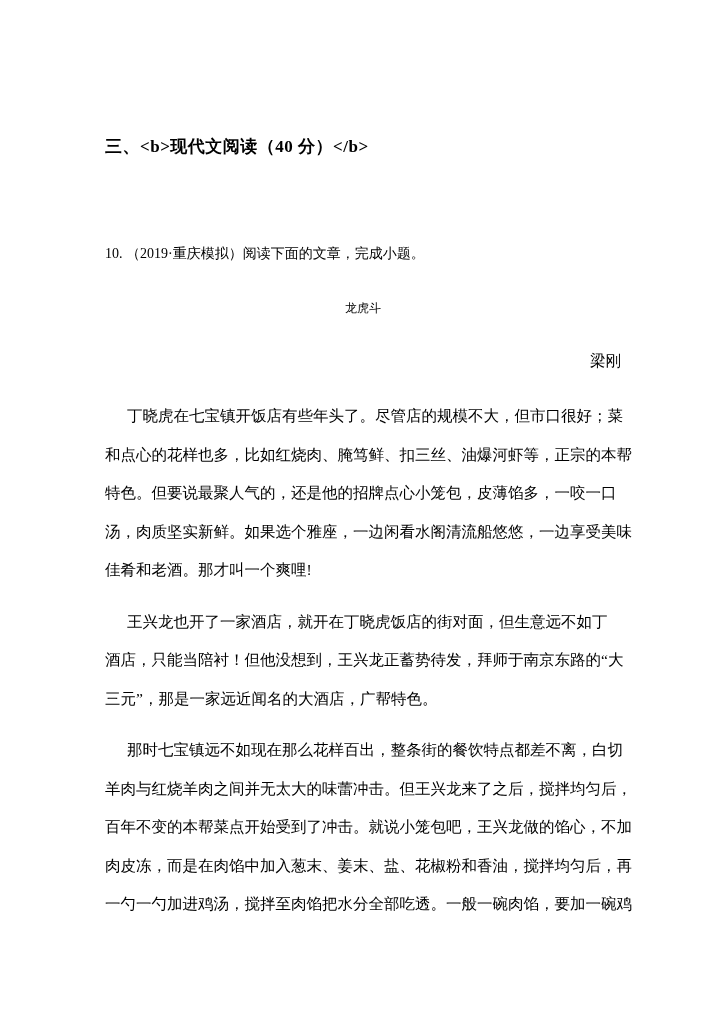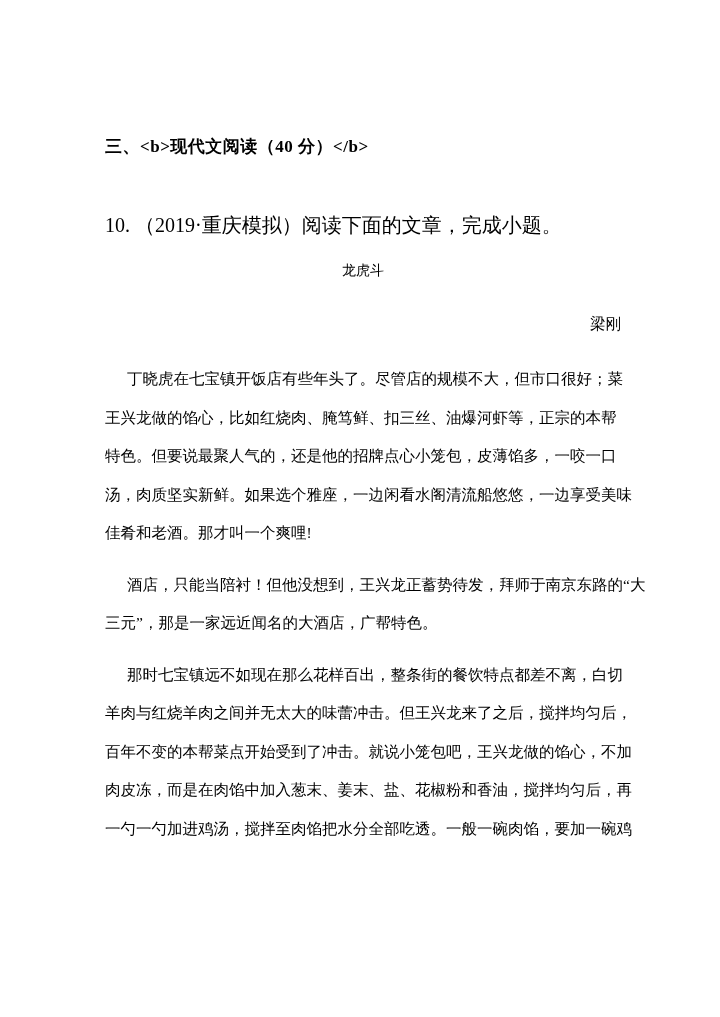--- a/index.html
+++ b/index.html
@@ -22,28 +22,28 @@
     padding: 134px 106px 0 98px;
   }
   .section-heading {
     font-size: 17px;
     font-weight: bold;
     line-height: 26px;
     white-space: pre;
     letter-spacing: 0.5px;
   }
   .question-intro {
-    margin-top: 52px;
-    font-size: 20px;
+    margin-top: 81px;
+    font-size: 14px;
     line-height: 26px;
     white-space: pre;
   }
   .story-title {
-    margin-top: 20px;
-    font-size: 14px;
+    margin-top: 28px;
+    font-size: 12px;
     line-height: 26px;
     text-align: center;
   }
   .story-author {
     margin-top: 27px;
     font-size: 15.5px;
     line-height: 26px;
     text-align: right;
   }
   .para {
@@ -73,27 +73,28 @@
     <div class="section-heading">三、&lt;b&gt;现代文阅读（40 分）&lt;/b&gt;</div>
 
     <div class="question-intro">10. （2019·重庆模拟）阅读下面的文章，完成小题。</div>
 
     <div class="story-title">龙虎斗</div>
 
     <div class="story-author">梁刚</div>
 
     <div class="para first">
       <div class="line">丁晓虎在七宝镇开饭店有些年头了。尽管店的规模不大，但市口很好；菜</div>
-      <div class="line">王兴龙做的馅心，比如红烧肉、腌笃鲜、扣三丝、油爆河虾等，正宗的本帮</div>
+      <div class="line">和点心的花样也多，比如红烧肉、腌笃鲜、扣三丝、油爆河虾等，正宗的本帮</div>
       <div class="line">特色。但要说最聚人气的，还是他的招牌点心小笼包，皮薄馅多，一咬一口</div>
       <div class="line">汤，肉质坚实新鲜。如果选个雅座，一边闲看水阁清流船悠悠，一边享受美味</div>
       <div class="line">佳肴和老酒。那才叫一个爽哩!</div>
     </div>
 
     <div class="para">
+      <div class="line">王兴龙也开了一家酒店，就开在丁晓虎饭店的街对面，但生意远不如丁</div>
       <div class="line">酒店，只能当陪衬！但他没想到，王兴龙正蓄势待发，拜师于南京东路的“大</div>
       <div class="line">三元”，那是一家远近闻名的大酒店，广帮特色。</div>
     </div>
 
     <div class="para">
       <div class="line">那时七宝镇远不如现在那么花样百出，整条街的餐饮特点都差不离，白切</div>
       <div class="line">羊肉与红烧羊肉之间并无太大的味蕾冲击。但王兴龙来了之后，搅拌均匀后，</div>
       <div class="line">百年不变的本帮菜点开始受到了冲击。就说小笼包吧，王兴龙做的馅心，不加</div>
       <div class="line">肉皮冻，而是在肉馅中加入葱末、姜末、盐、花椒粉和香油，搅拌均匀后，再</div>
       <div class="line">一勺一勺加进鸡汤，搅拌至肉馅把水分全部吃透。一般一碗肉馅，要加一碗鸡</div>

